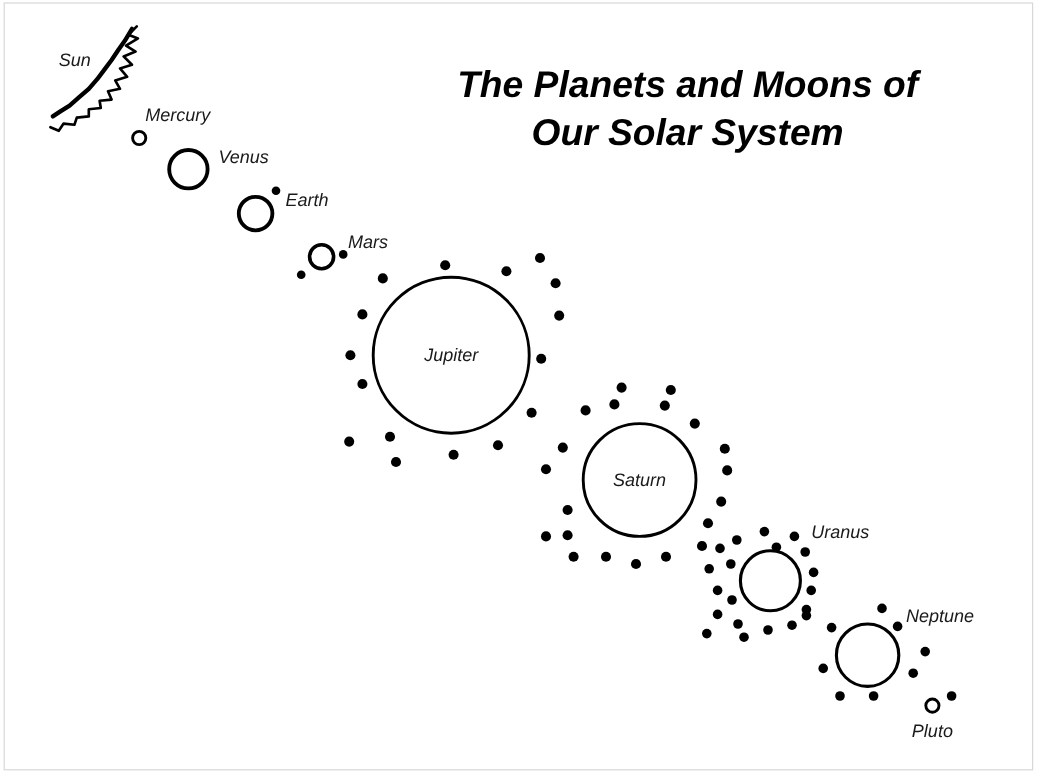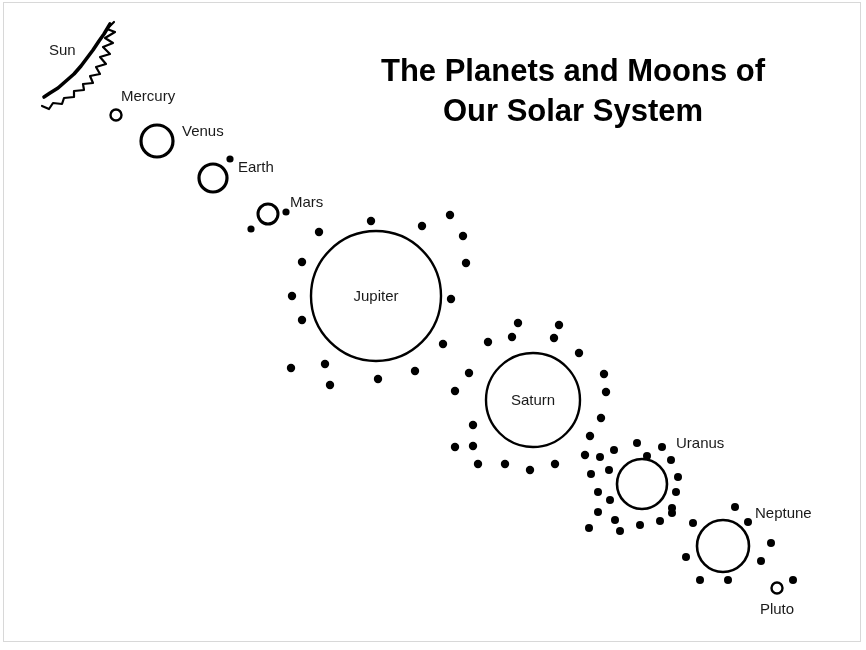--- a/index.html
+++ b/index.html
@@ -13,20 +13,21 @@
     height: 650px;
     font-family: "Liberation Sans", sans-serif;
     overflow: hidden;
   }
   #slide {
     position: relative;
     width: 866px;
     height: 650px;
     background: #ffffff;
     box-sizing: border-box;
+    font-style: italic;
   }
   
   #slide-frame {
     position: absolute;
     left: 3px;
     top: 2px;
     width: 858px;
     height: 640px;
     border: 1px solid #d8d8d8;
     box-sizing: border-box;

